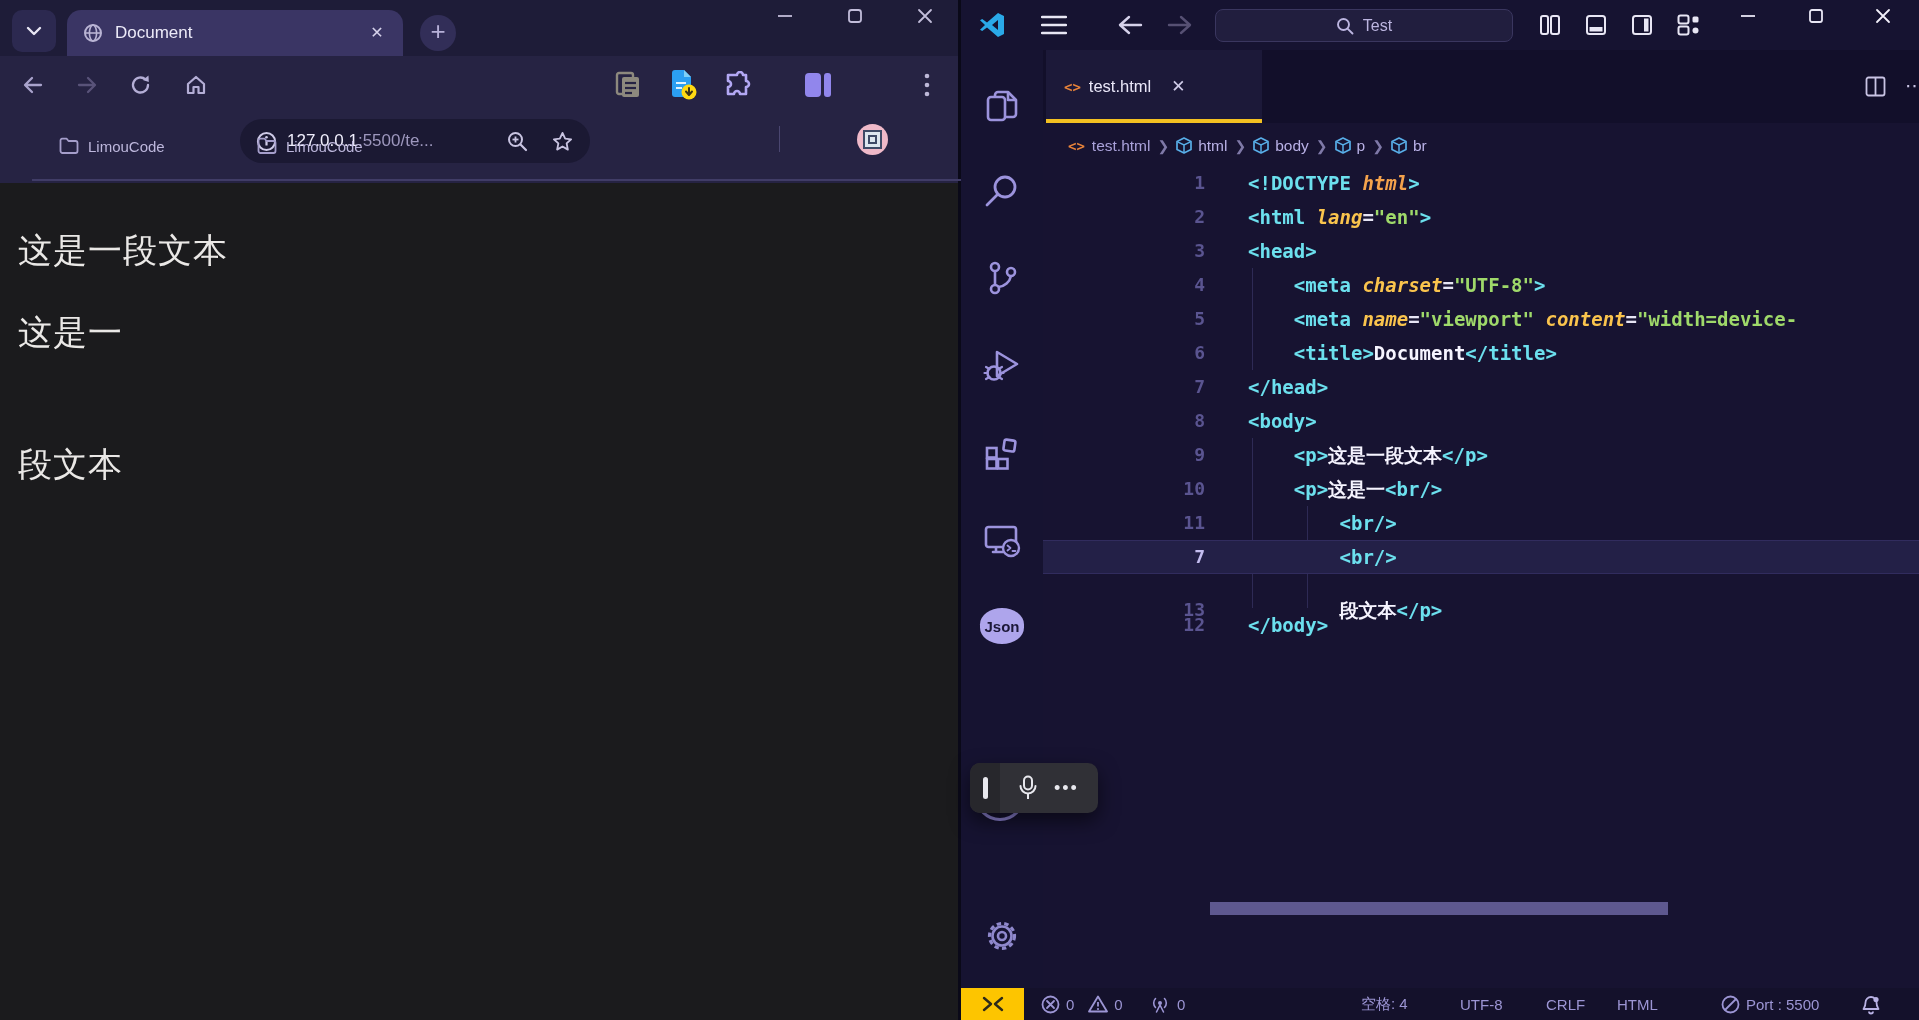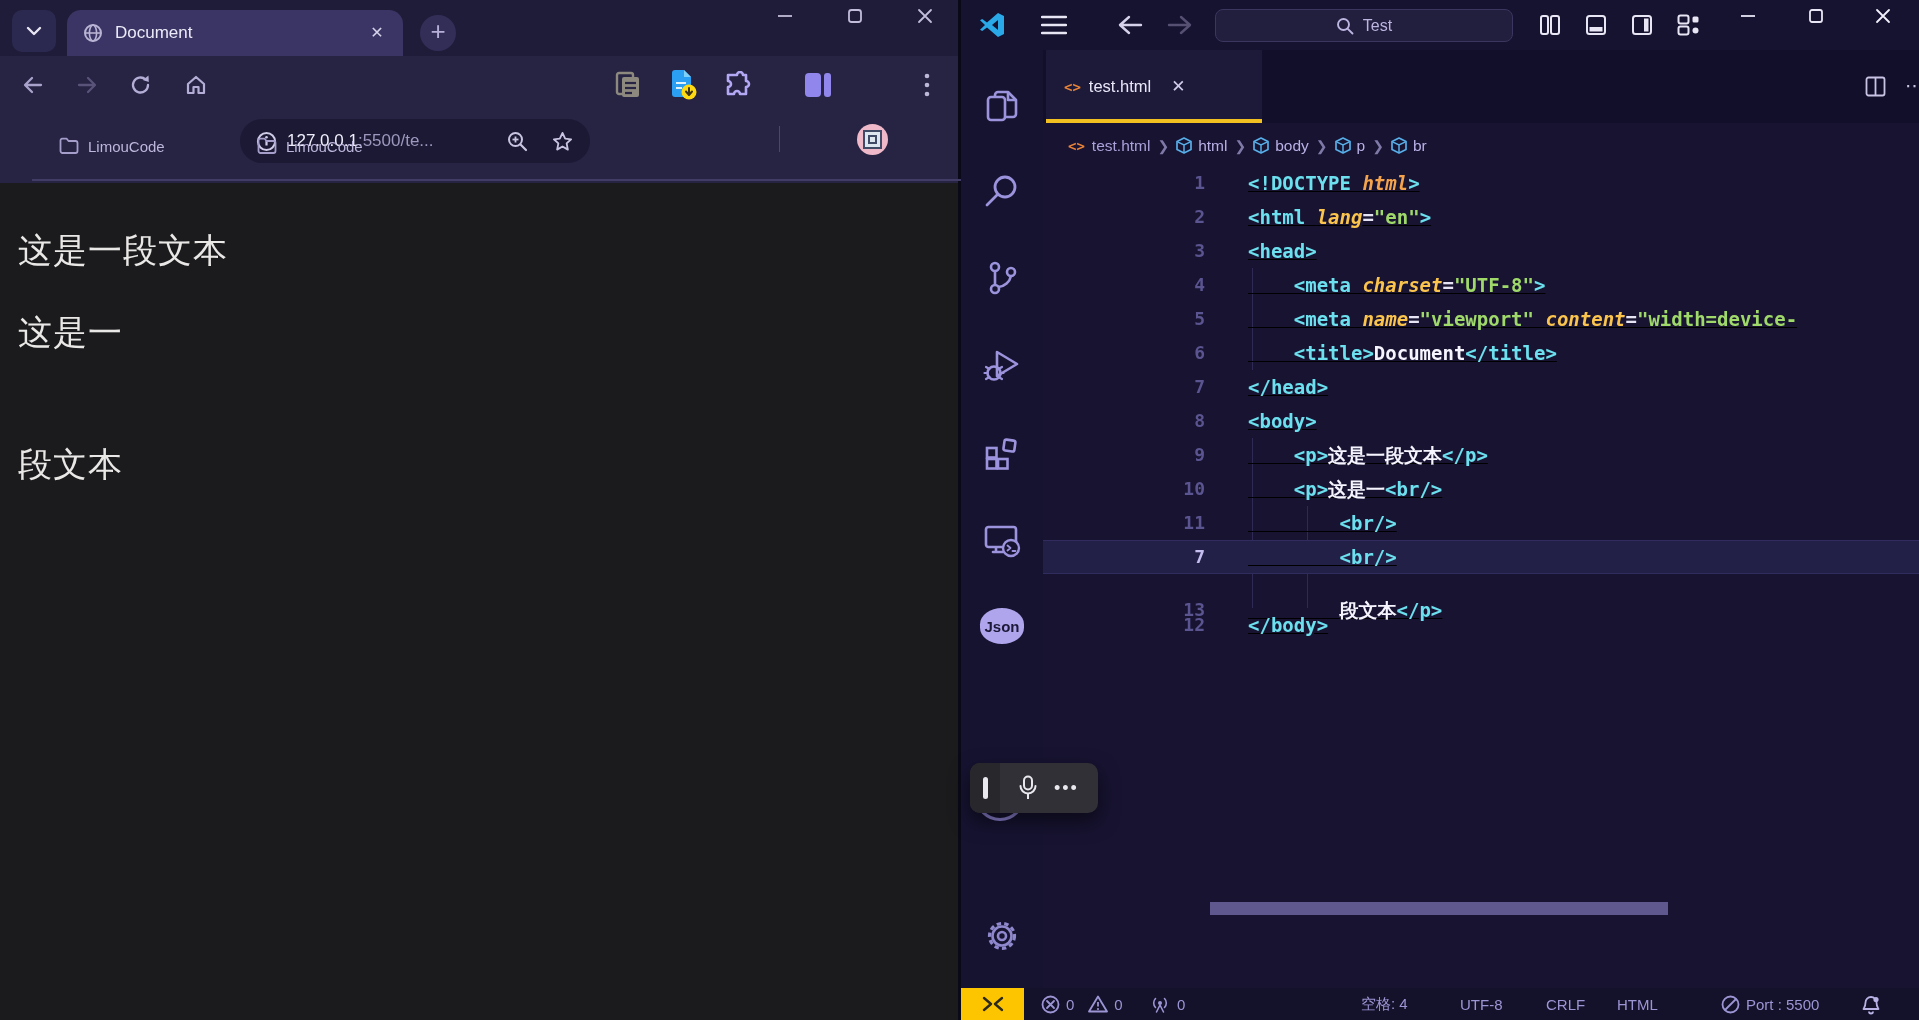--- a/index.html
+++ b/index.html
@@ -62,21 +62,21 @@
   #breadcrumbs { position:absolute; left:0; top:73px; width:876px; height:45px; display:flex; align-items:center;
     font-size:15.5px; color:#b9b1e6; }
   #breadcrumbs .sep { color:#7f79a8; margin:0 7px; font-size:14px; }
   #breadcrumbs .file { color:#aaa2da; }
   .angle-ico { color:#e8833a; font-weight:700; font-family:"DejaVu Sans Mono", monospace; font-size:14px; }
   #code { position:absolute; left:0; top:116px; width:876px; height:679px;
     font-family:"DejaVu Sans Mono","Liberation Mono",monospace; font-size:19px; font-weight:600; }
   .code-line { position:absolute; left:0; width:876px; height:34px; line-height:34px; white-space:pre; }
   .code-line .ln { position:absolute; left:0; width:162px; text-align:right; color:#5a5490;
     font-weight:600; font-size:18px; }
-  .code-line .src { position:absolute; left:205px;text-decoration:underline; }
+  .code-line .src { position:absolute; left:205px; }
   .code-line.active { background:#232047; box-shadow:0 1px 0 #312c5e inset, 0 -1px 0 #312c5e inset; }
   .code-line.active .ln { color:#c4bdf0; }
   .tk-tag { color:#6ce0ee; }
   .tk-doc { color:#f5a34c; font-style:italic; }
   .tk-attr { color:#fac44d; font-style:italic; }
   .tk-eq  { color:#e6e4f4; }
   .tk-str { color:#9fd96a; }
   .tk-txt { color:#f6f4ff; }
   .indent-guide { position:absolute; width:1px; background:#2e2a55; }
   #minimap { position:absolute; left:875px; top:114px; width:58px; height:120px; }

